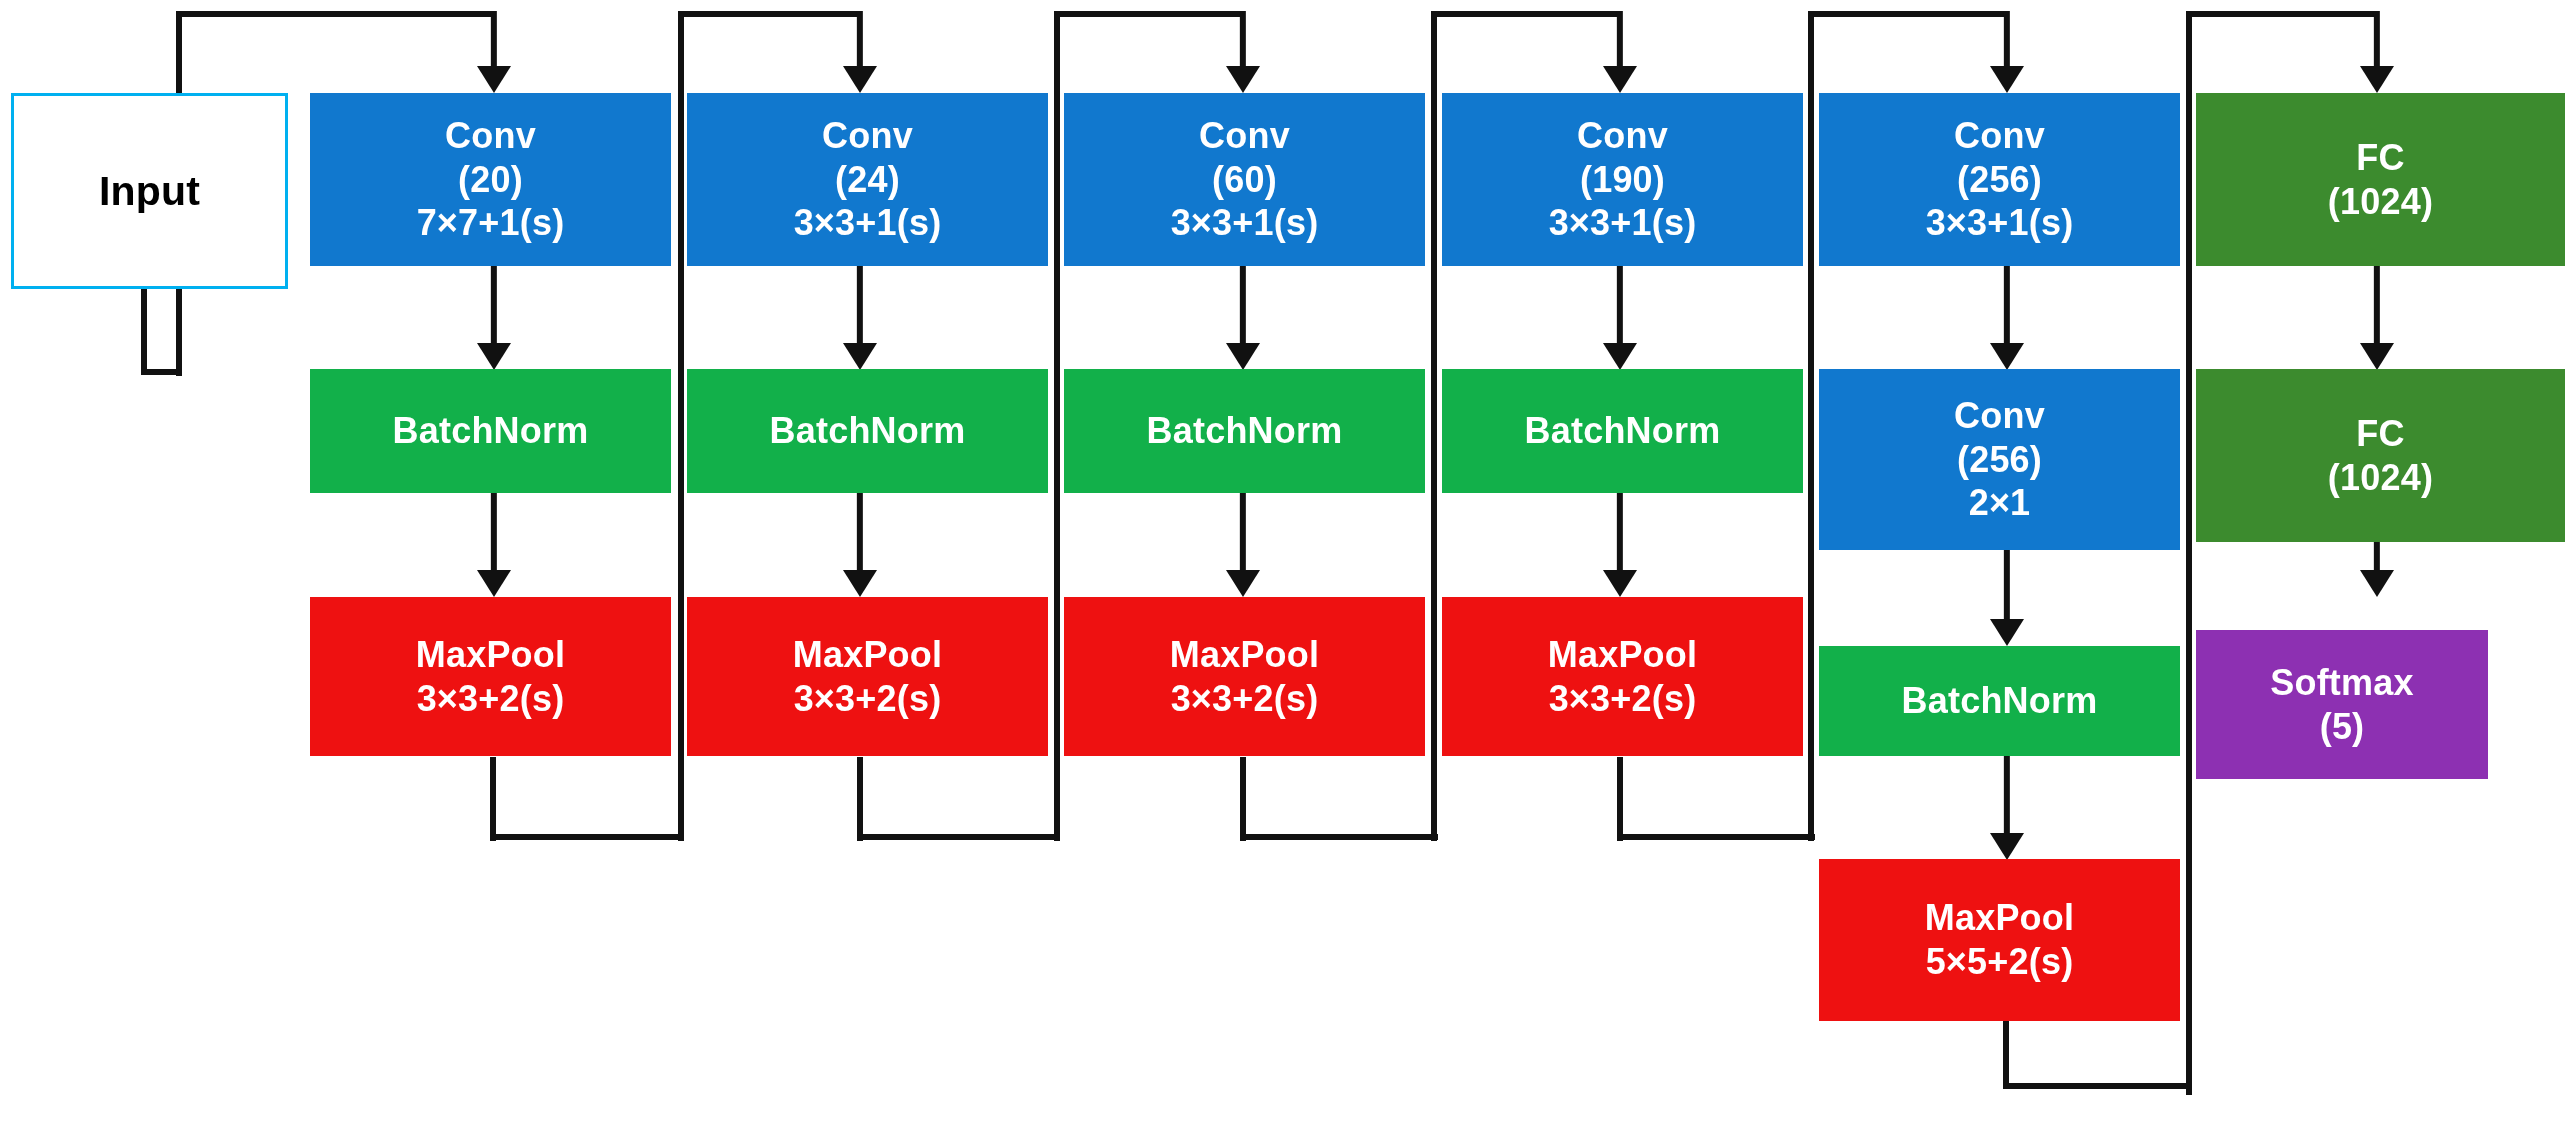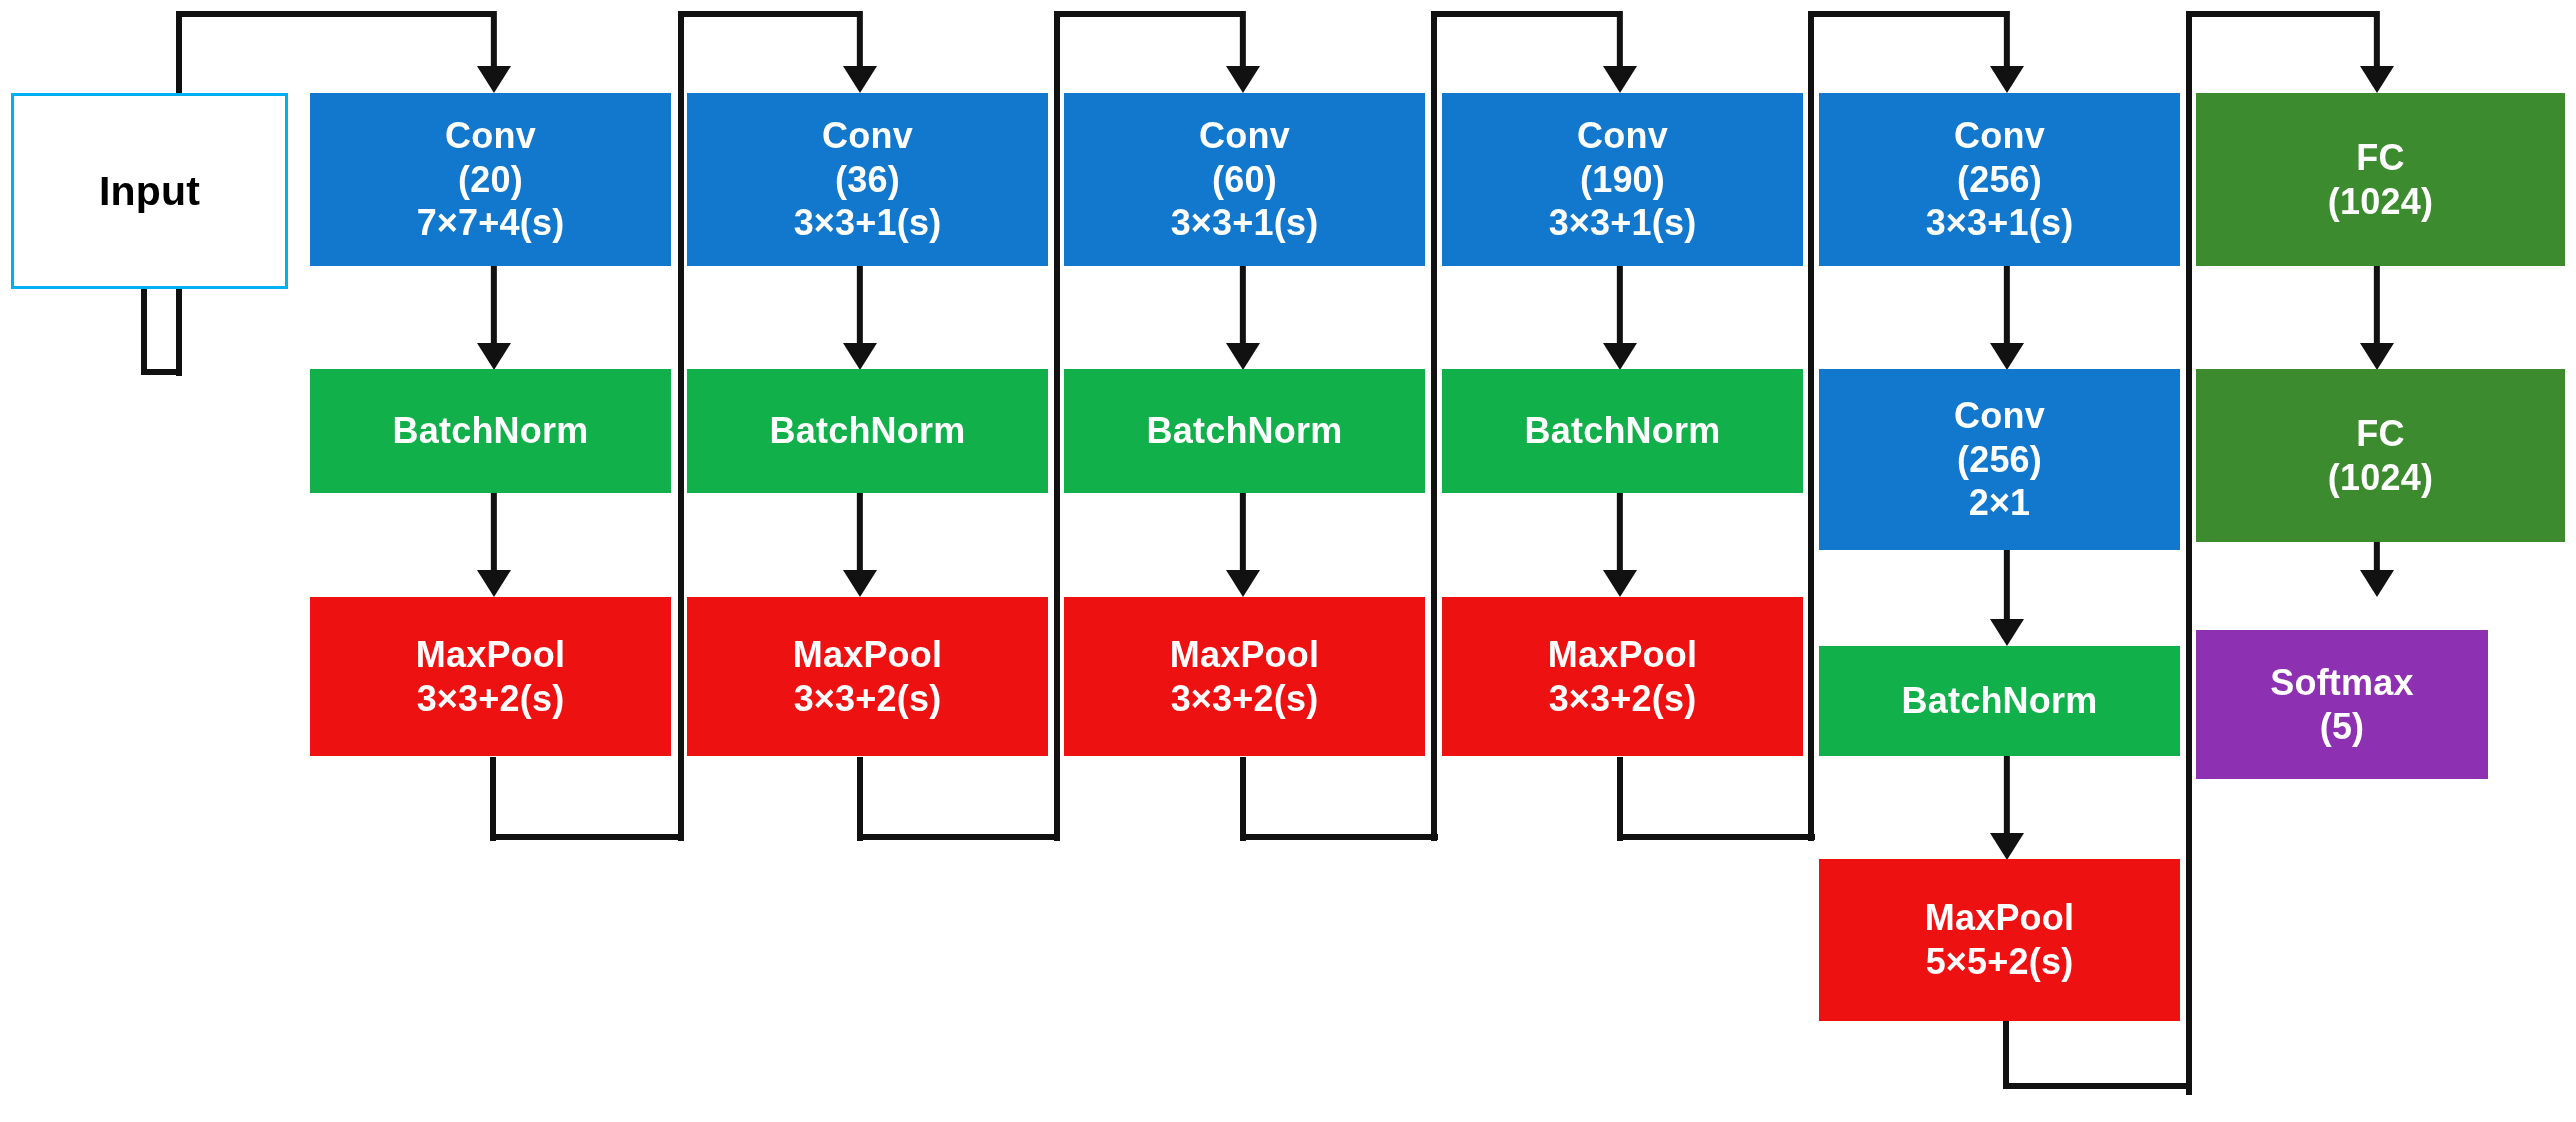--- a/index.html
+++ b/index.html
@@ -196,33 +196,33 @@
       <div class="head"></div>
   </div>
 
   <div class="box box-input" style="left:11px; top:93px; width:277px; height:196px;">
     <span class="ln">Input</span>
   </div>
 
   <div class="box box-conv" style="left:310px; top:93px; width:361px; height:173px;">
     <span class="ln">Conv</span>
     <span class="ln">(20)</span>
-    <span class="ln">7×7+4(s)</span>
+    <span class="ln">7×7+1(s)</span>
   </div>
   <div class="box box-bn" style="left:310px; top:369px; width:361px; height:124px;">
     <span class="ln">BatchNorm</span>
   </div>
   <div class="box box-pool" style="left:310px; top:597px; width:361px; height:159px;">
     <span class="ln">MaxPool</span>
     <span class="ln">3×3+2(s)</span>
   </div>
 
   <div class="box box-conv" style="left:687px; top:93px; width:361px; height:173px;">
     <span class="ln">Conv</span>
-    <span class="ln">(36)</span>
+    <span class="ln">(24)</span>
     <span class="ln">3×3+1(s)</span>
   </div>
   <div class="box box-bn" style="left:687px; top:369px; width:361px; height:124px;">
     <span class="ln">BatchNorm</span>
   </div>
   <div class="box box-pool" style="left:687px; top:597px; width:361px; height:159px;">
     <span class="ln">MaxPool</span>
     <span class="ln">3×3+2(s)</span>
   </div>
 

